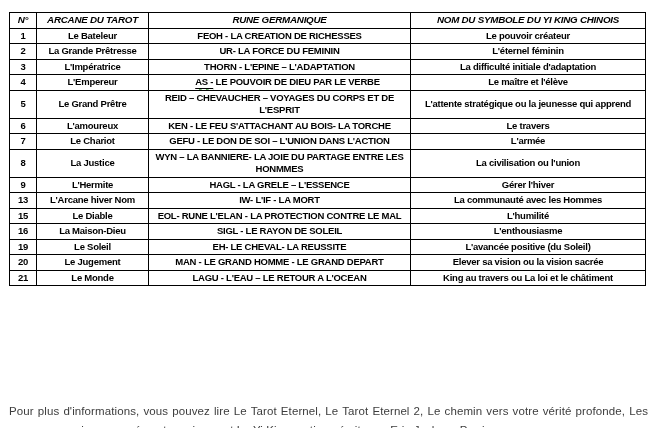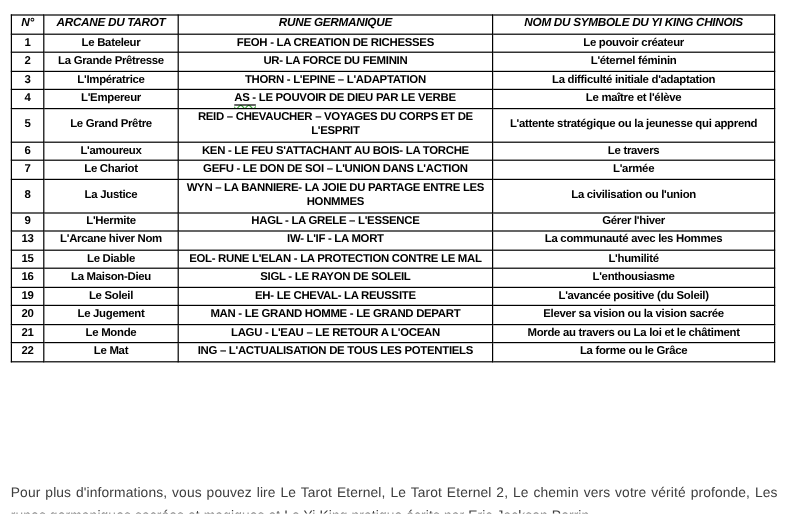--- a/index.html
+++ b/index.html
@@ -171,26 +171,20 @@
         <tr>
       <td>20</td>
       <td>Le Jugement</td>
       <td>MAN - LE GRAND HOMME - LE GRAND DEPART</td>
       <td>Elever sa vision ou la vision sacrée</td>
     </tr>
         <tr>
       <td>21</td>
       <td>Le Monde</td>
       <td>LAGU - L'EAU – LE RETOUR A L'OCEAN</td>
-      <td>Morde au travers ou La loi et le châtiment</td>
-    </tr>
-        <tr>
-      <td>22</td>
-      <td>Le Mat</td>
-      <td>ING – L'ACTUALISATION DE TOUS LES POTENTIELS</td>
-      <td>La forme ou le Grâce</td>
+      <td>King au travers ou La loi et le châtiment</td>
     </tr>
       </tbody>
   </table>
 
   <p class="footer-paragraph">Pour plus d'informations, vous pouvez lire Le Tarot Eternel, Le Tarot Eternel 2, Le chemin vers votre vérité profonde, Les runes germaniques sacrées et magiques et Le Yi King pratique écrits par Eric Jackson Perrin.</p>
 
 </div>
 
 </body></html>

